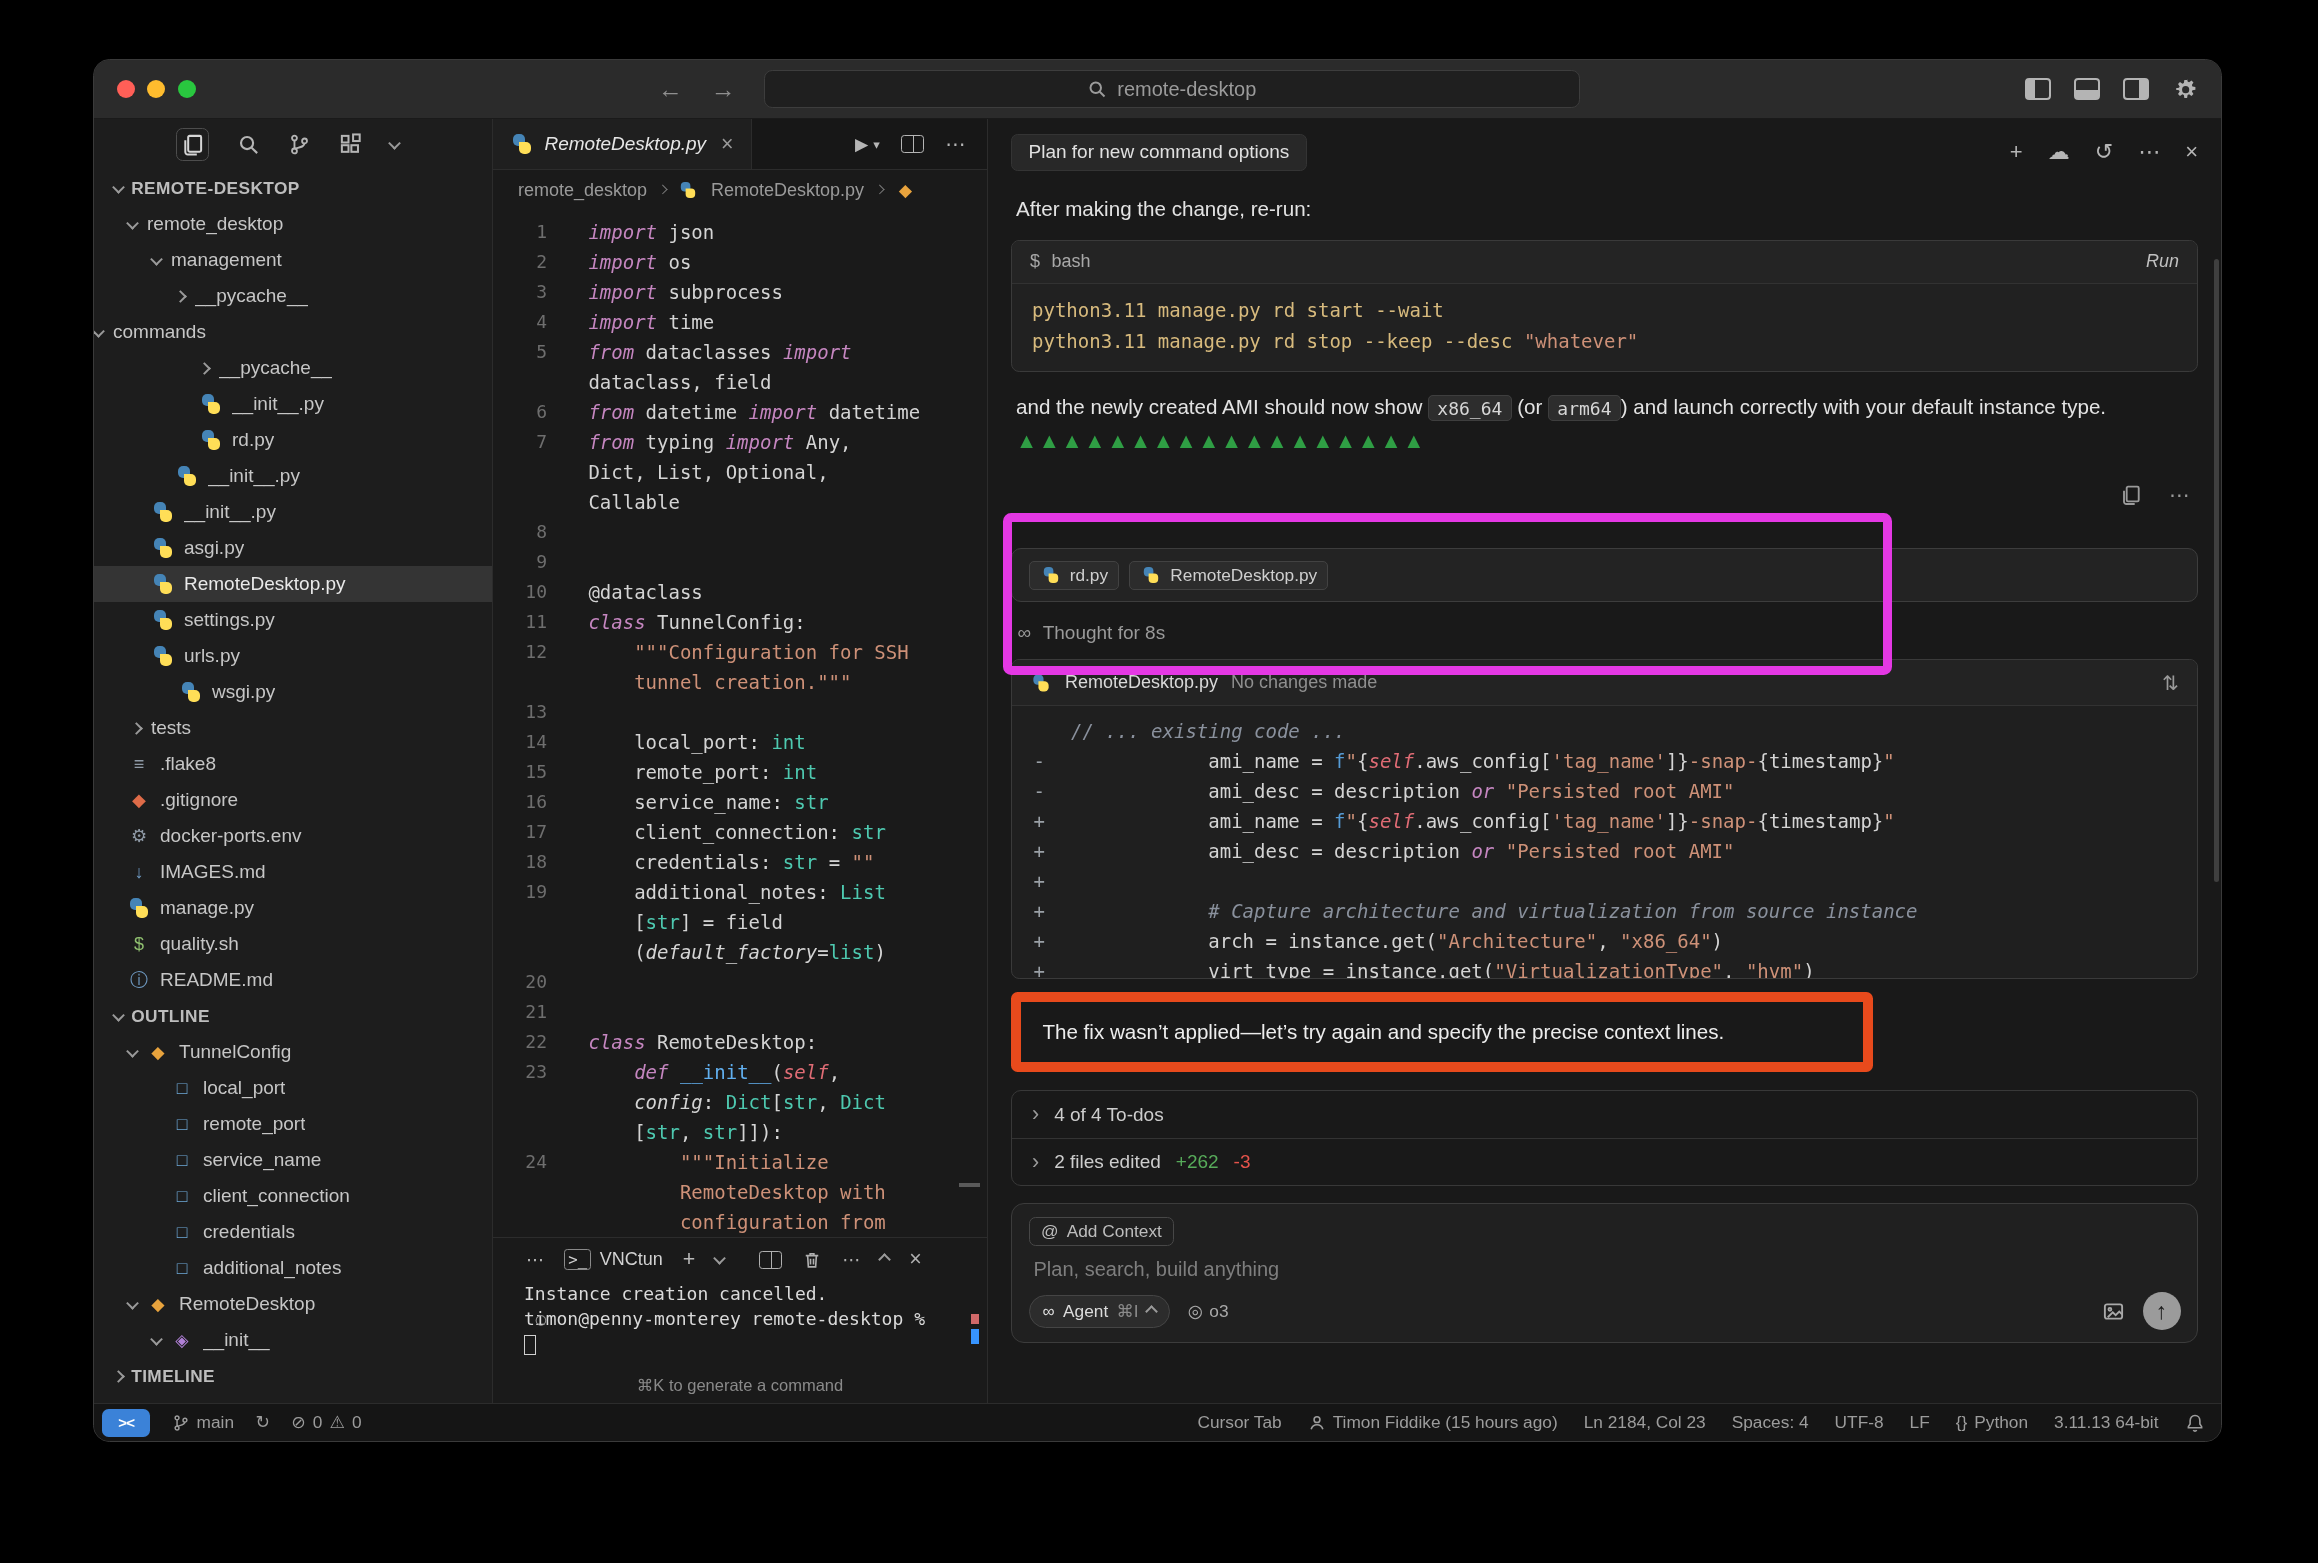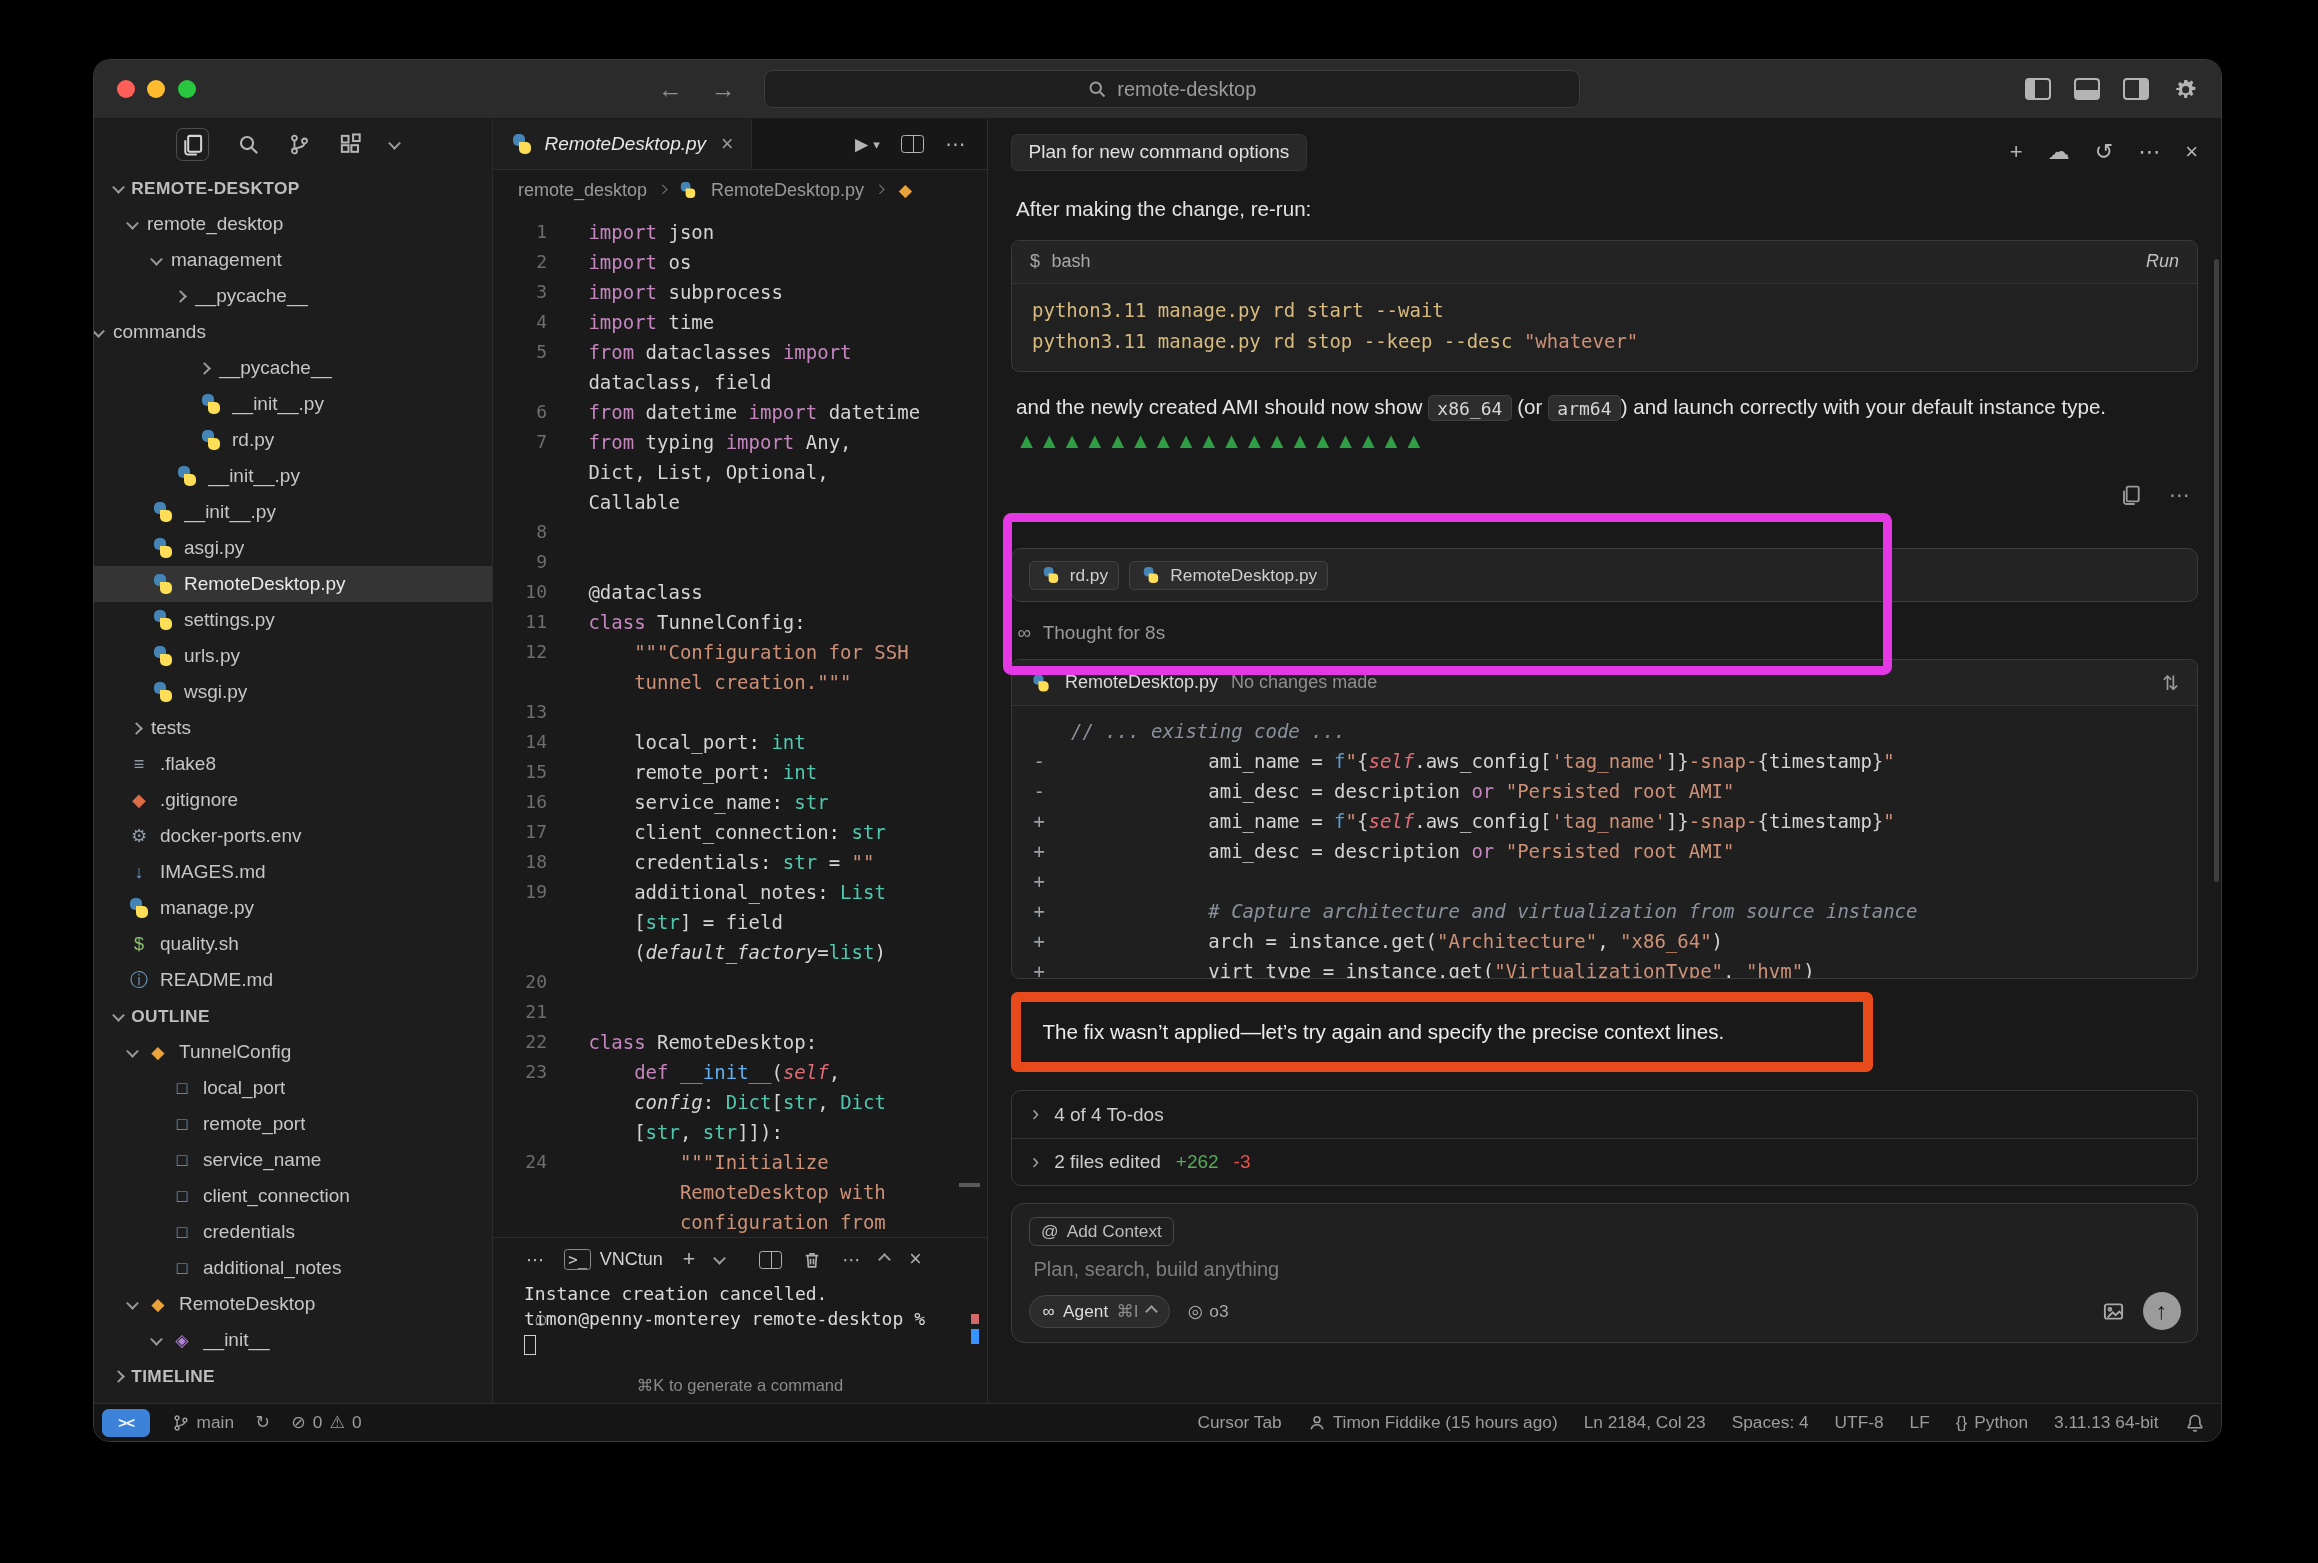--- a/index.html
+++ b/index.html
@@ -75,21 +75,21 @@
   .runwrap { display:flex; align-items:center; gap:5px; }
   .breadcrumb { height:40px; flex:none; display:flex; align-items:center; gap:11.5px;
     color:#9a9a9a; font-size:18px; padding-left:25px; }
   .bc-sep { width:7.4px; height:7.4px; border-right:1.6px solid #7a7a7a; border-top:1.6px solid #7a7a7a;
     transform:rotate(45deg); flex:none; }
   .codearea { flex:1; overflow:hidden; font-family:"DejaVu Sans Mono","Liberation Mono",monospace;
     font-size:19px; padding-top:6.6px; position:relative; min-height:0; }
   .cl { display:flex; height:30px; line-height:30px; white-space:pre; }
   .gut { width:74px; flex:none; text-align:right; padding-right:20px; color:#6e6e6e; font-size:18px; }
   .ct { padding-left:21.4px; }
-  .tk-k { color:#c586c0; }
+  .tk-k { color:#c586c0; font-style:italic; }
   .tk-p { color:#d4d4d4; }
   .tk-t { color:#4ec9b0; }
   .tk-s { color:#ce9178; }
   .tk-f { color:#61afef; }
   .tk-f2{ color:#569cd6; }
   .tk-sf{ color:#e06c75; font-style:italic; }
   .tk-pm{ color:#d4d4d4; font-style:italic; }
   .tk-c { color:#8a919d; font-style:italic; }
   .tk-b { color:#d7ba7d; }
   .rulermark { position:absolute; right:6.6px; top:973px; width:21.4px; height:4.1px; background:#5a5a5a; }
@@ -304,21 +304,21 @@
             <span class="tlabel">RemoteDesktop.py</span>
           </div>
           <div class="trow" style="padding-left: 58px;">
             <span class="pyico"></span>
             <span class="tlabel">settings.py</span>
           </div>
           <div class="trow" style="padding-left: 58px;">
             <span class="pyico"></span>
             <span class="tlabel">urls.py</span>
           </div>
-          <div class="trow" style="padding-left: 58px;">
+          <div class="trow" style="padding-left: 86px;">
             <span class="pyico"></span>
             <span class="tlabel">wsgi.py</span>
           </div>
           <div class="trow" style="padding-left: 38px;">
             <span class="chev right"></span>
             <span class="tlabel">tests</span>
           </div>
           <div class="trow" style="padding-left: 34px;">
             <span class="fico f-config">≡</span>
             <span class="tlabel">.flake8</span>

